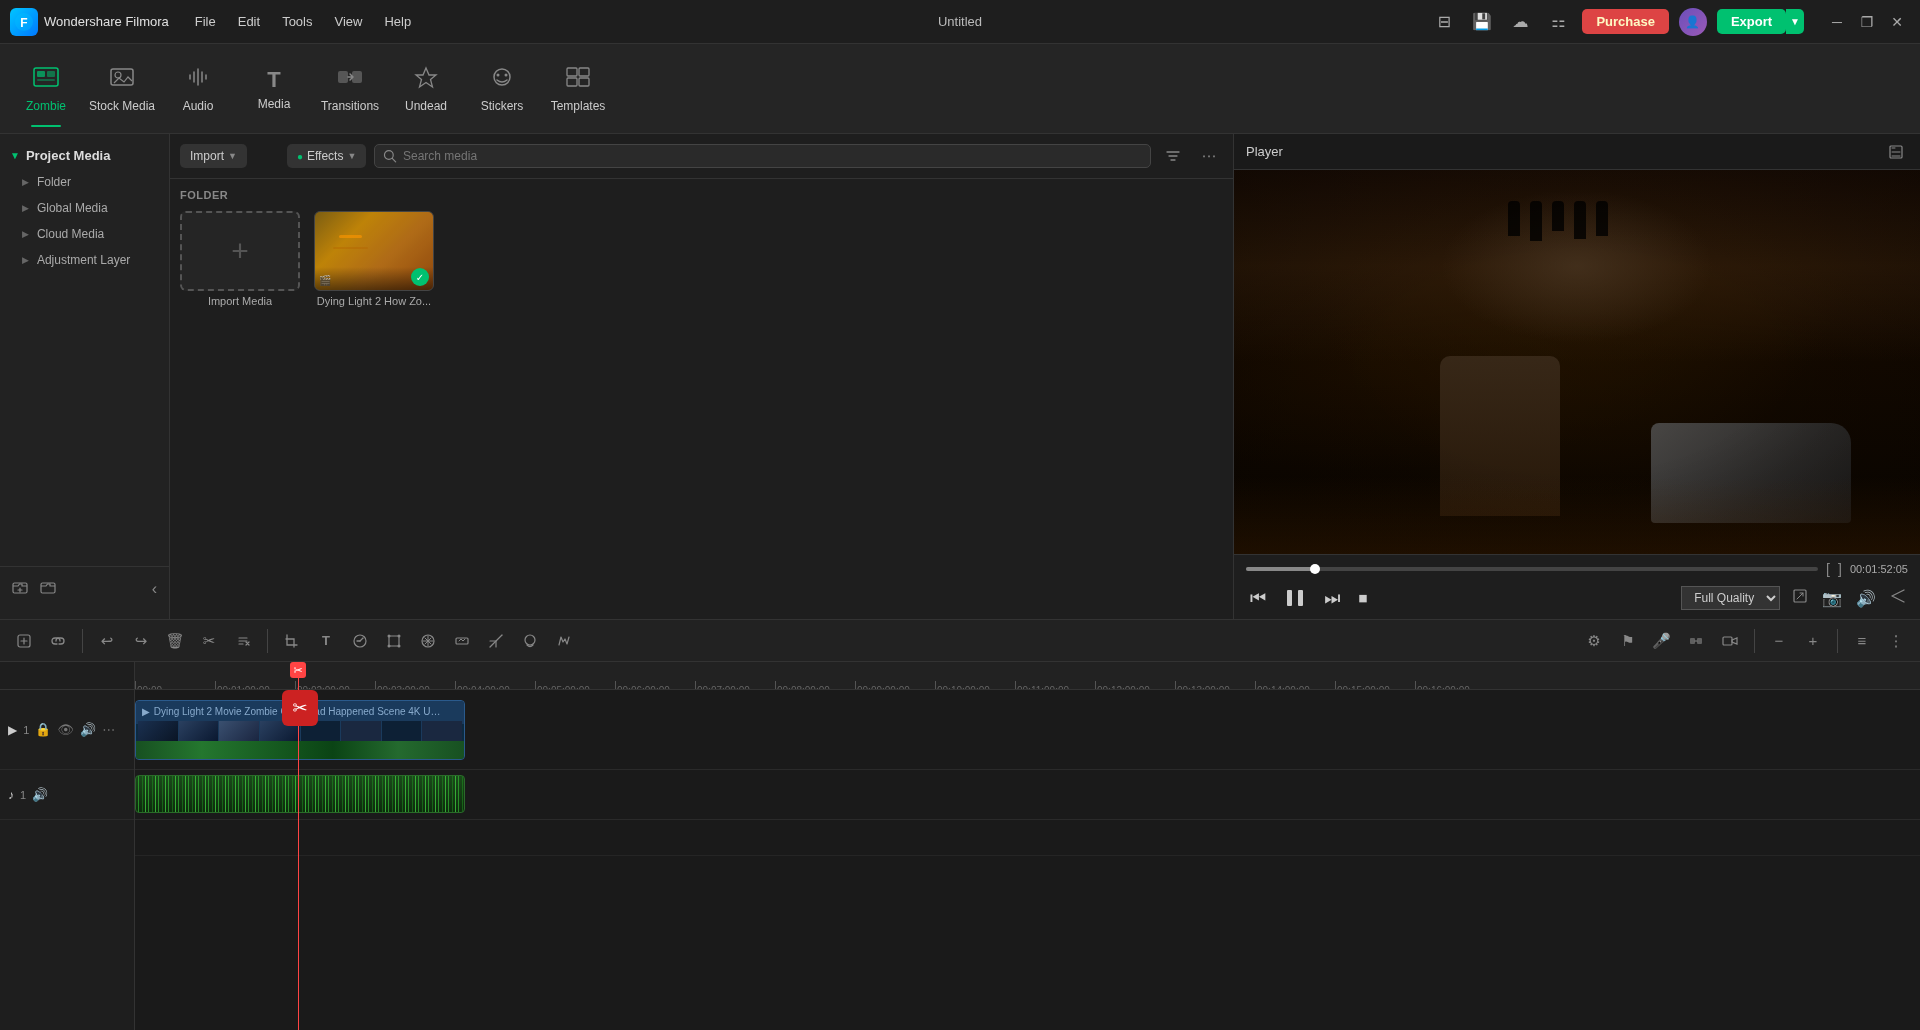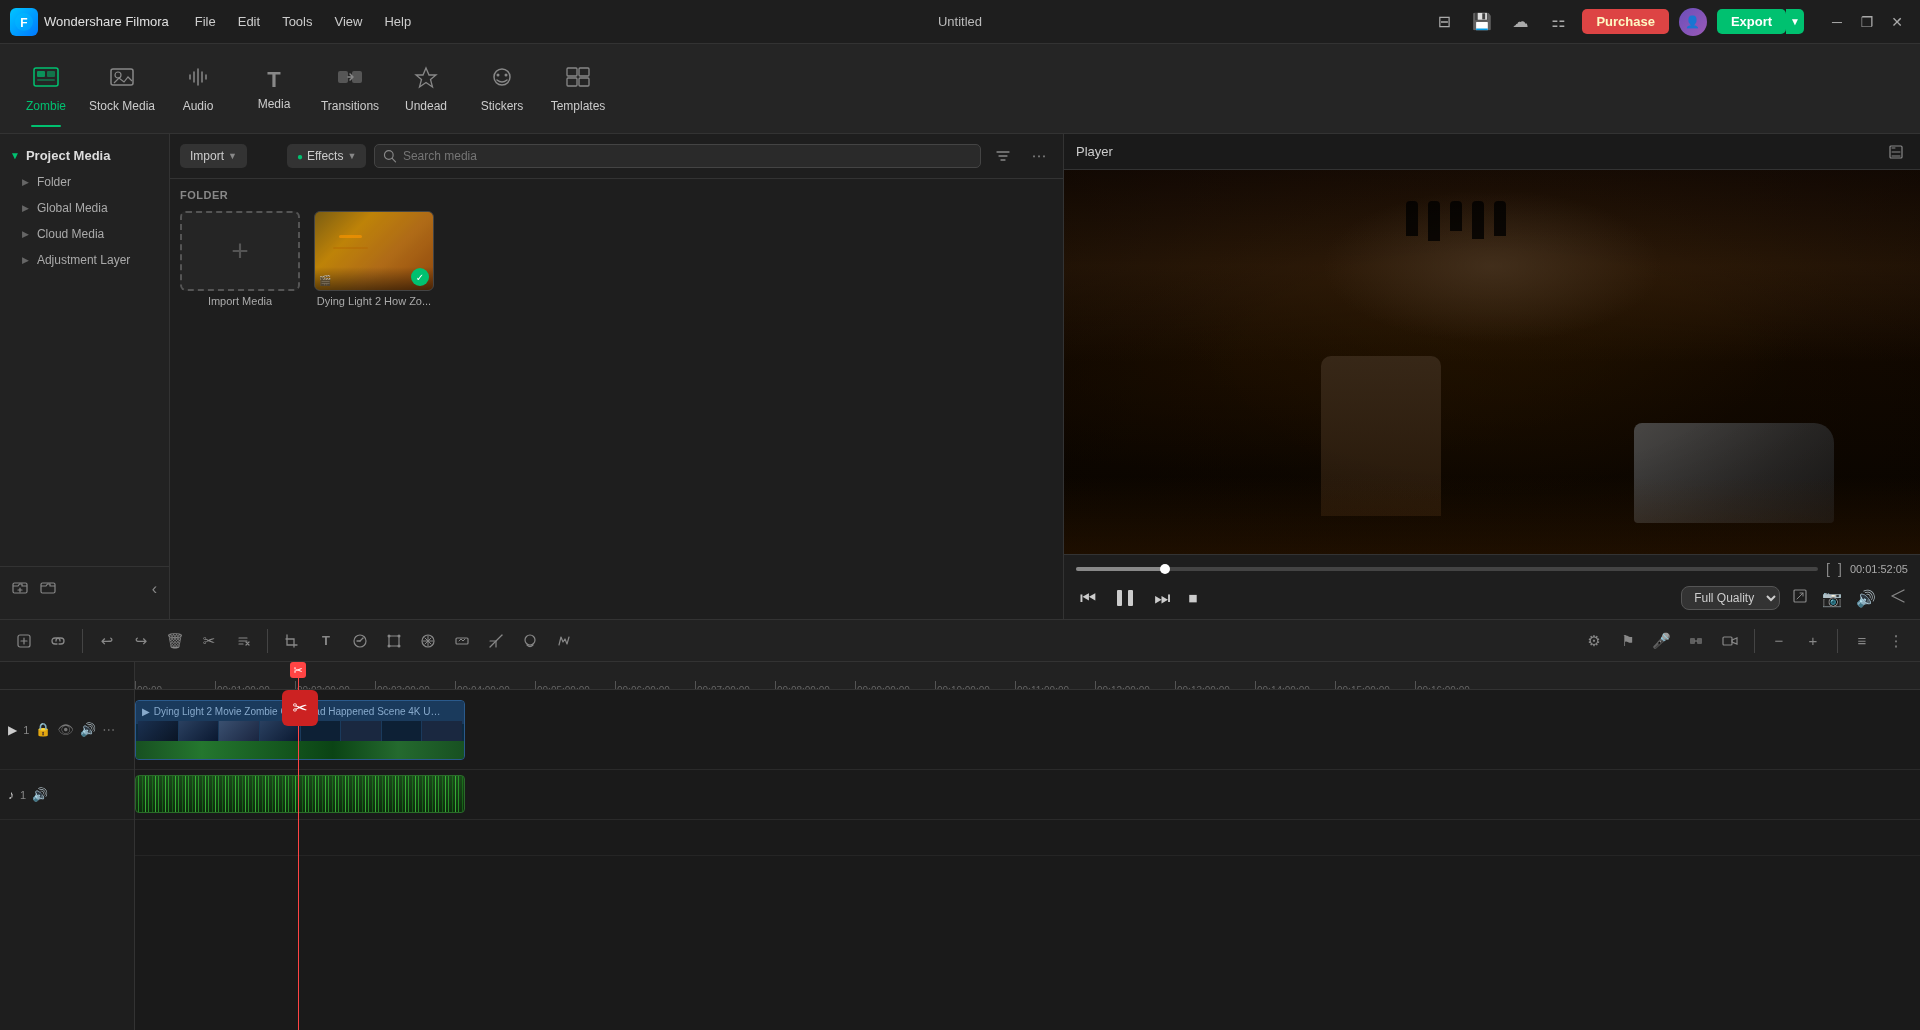--- a/index.html
+++ b/index.html
@@ -227,21 +227,21 @@
       background: linear-gradient(135deg, #8b6914 0%, #d4920a 30%, #c4781a 60%, #a05010 100%);
       position: relative;
     }
     .video-thumb-overlay {
       position: absolute; inset: 0;
       background: rgba(0,0,0,0.1);
     }
 
     
     #player-panel {
-      width: 856px;
+      width: 686px;
       background: #1a1a1a;
       display: flex;
       flex-direction: column;
       flex-shrink: 0;
     }
     #player-header {
       display: flex; align-items: center; justify-content: space-between;
       padding: 6px 12px;
       border-bottom: 1px solid #333;
       height: 36px;
@@ -334,21 +334,21 @@
     .ctrl-btn {
       background: none; border: none; color: #ccc;
       font-size: 18px; cursor: pointer; padding: 4px;
       display: flex; align-items: center; justify-content: center;
     }
     .ctrl-btn.play-btn {
       font-size: 22px;
     }
     .quality-select {
       margin-left: auto; background: #333; border: 1px solid #555;
-      color: #ccc; padding: 3px 8px; border-radius: 8px; font-size: 12px;
+      color: #ccc; padding: 3px 8px; border-radius: 0; font-size: 12px;
       cursor: pointer;
     }
     .ctrl-small-btn {
       background: none; border: none; color: #888;
       font-size: 16px; cursor: pointer; padding: 2px;
     }
 
     
     #timeline {
       background: #1a1a1a;

